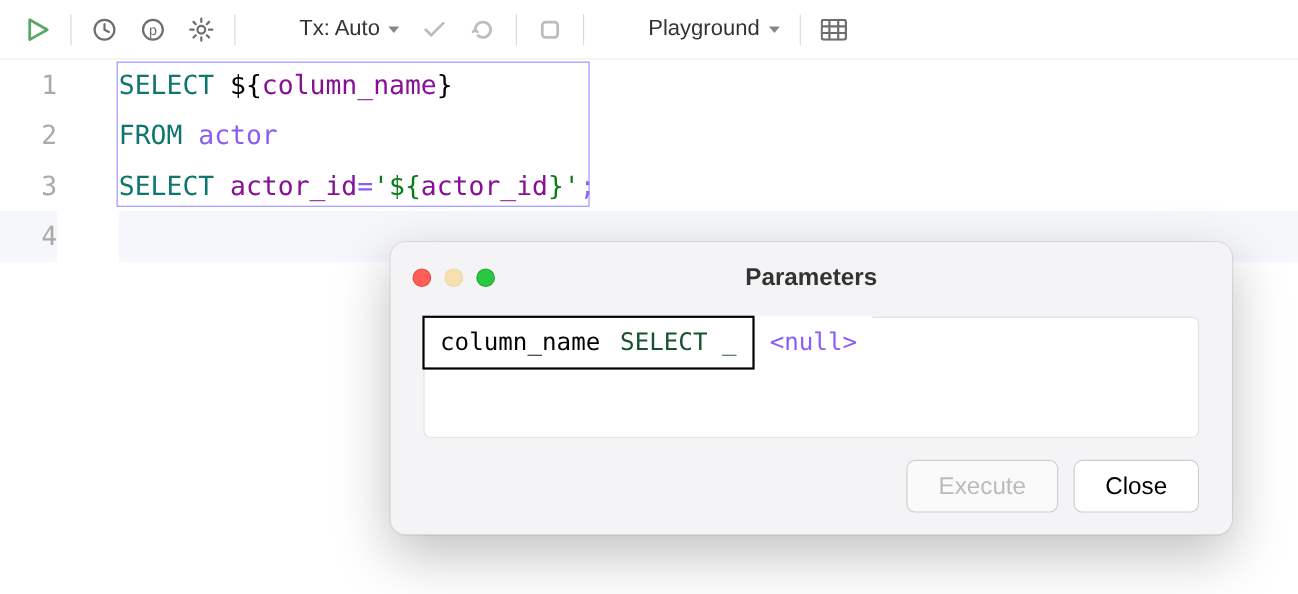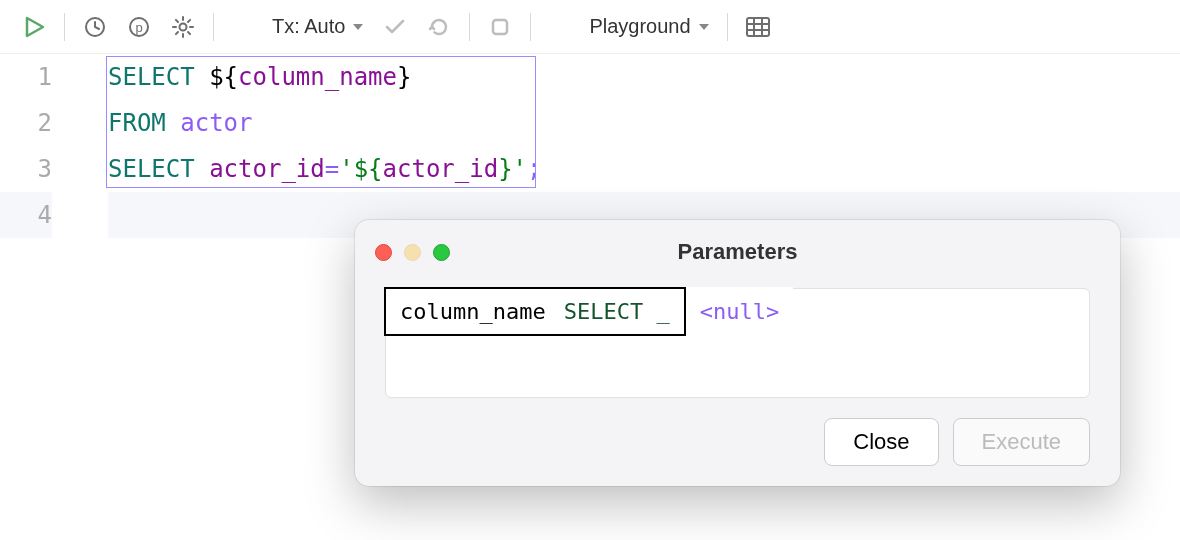--- a/index.html
+++ b/index.html
@@ -282,16 +282,16 @@
       <div class="param-cell param-left">
         <span>column_name</span>
         <span class="param-hint">SELECT _</span>
       </div>
       <div class="param-cell param-right">
         <span>&lt;null&gt;</span>
       </div>
     </div>
   </div>
   <div class="modal-footer">
+    <button class="btn btn-disabled">Execute</button>
     <button class="btn">Close</button>
-    <button class="btn btn-disabled">Execute</button>
   </div>
 </div>
 
 </body></html>

